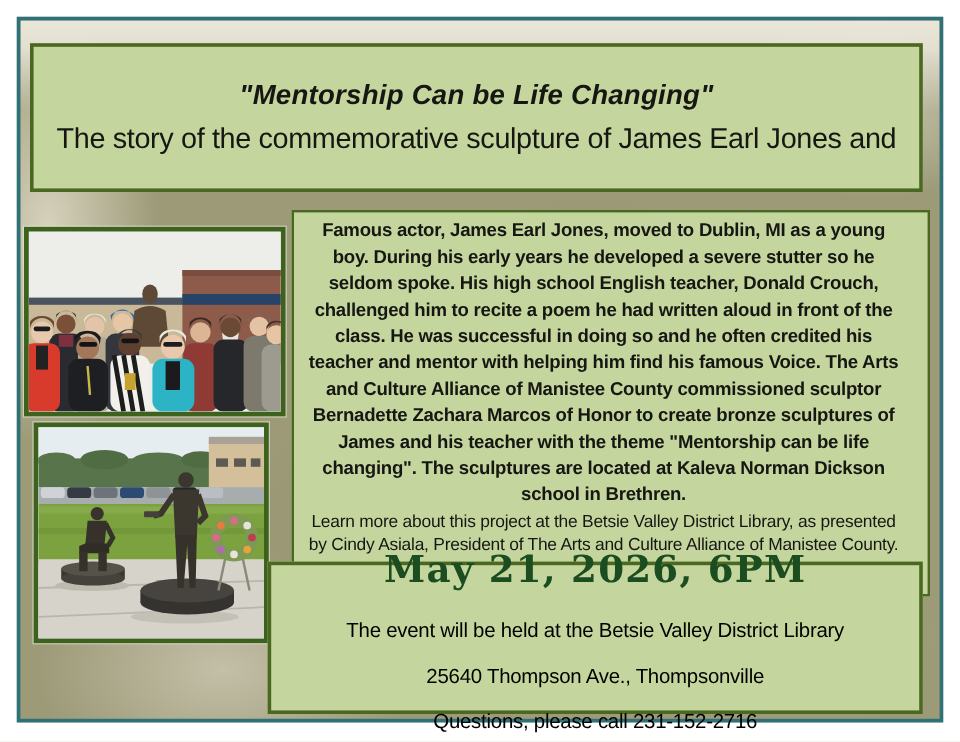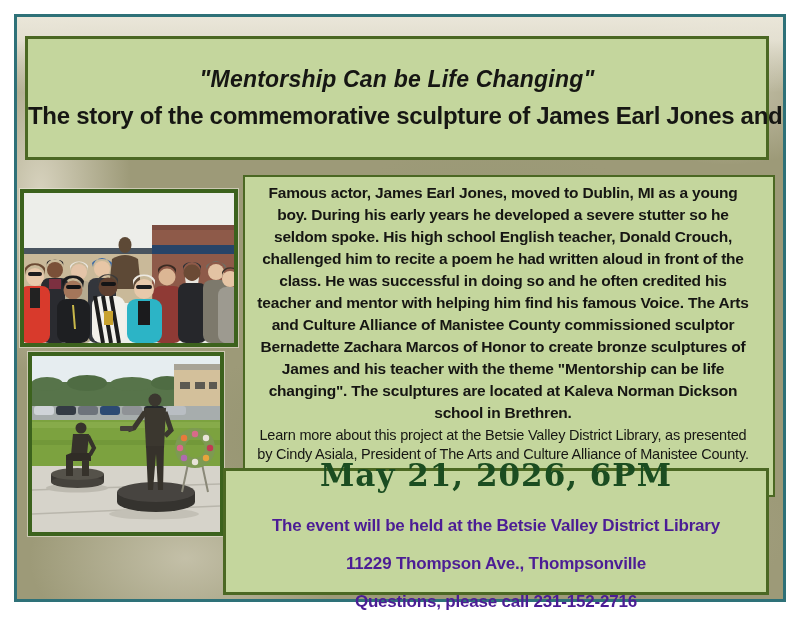--- a/index.html
+++ b/index.html
@@ -28,42 +28,42 @@
     background:#c4d69d;
     border:3px solid #4b6823;
     text-align:center;
     color:#161613;
   }
 
   
   .title-box { left:8px; top:19px; width:744px; height:124px;
                display:flex; flex-direction:column; justify-content:center; gap:9px; }
   .title-line1 { font-size:23px; font-weight:bold; font-style:italic; letter-spacing:0.2px; }
-  .title-line2, .title-line3 { font-size:24px; font-weight:700; white-space:nowrap; letter-spacing:-0.3px; }
+  .title-line2, .title-line3 { font-size:24px; font-weight:400; white-space:nowrap; letter-spacing:-0.3px; }
 
   
   .photo { position:absolute; border:4px solid #3c621d; box-shadow:0 0 0 1px rgba(235,232,218,0.6); background:#eceeea; }
   .photo svg { display:block; width:100%; height:100%; }
   .photo-group     { left:3px;  top:172px; width:218px; height:158px; }
   .photo-sculpture { left:11px; top:335px; width:196px; height:184px; }
 
   
   .story-box { left:226px; top:158px; width:532px; height:322px;
                padding:5px 22px 4px 10px; border-width:2px;
                display:flex; flex-direction:column; justify-content:flex-start; }
   .story-main { font-size:15.5px; font-weight:bold; line-height:1.42; letter-spacing:-0.2px; }
   .story-note { font-size:14.5px; font-weight:400; line-height:1.32; letter-spacing:-0.2px; margin-top:2px; }
 
   
   .event-box { left:206px; top:451px; width:546px; height:127px;
                padding-top:6px;
                display:flex; flex-direction:column; justify-content:center; gap:18px; }
   .event-date { font-family:"DejaVu Serif", serif; font-weight:bold; font-size:31px;
                 color:#1b4d21; letter-spacing:1px; margin-bottom:5px; }
-  .event-line { font-size:17px; font-weight:bold; color:#4c1d95; letter-spacing:-0.2px; white-space:nowrap; }
+  .event-line { font-size:17px; font-weight:normal; color:#000000; letter-spacing:-0.2px; white-space:nowrap; }
 </style>
 </head>
 <body>
 
 <div class="page">
   <div class="flyer">
 
     <div class="box title-box">
       <div class="title-line1">"Mentorship Can be Life Changing"</div>
       <div class="title-line2">The story of the commemorative sculpture of James Earl Jones and</div>
@@ -212,18 +212,18 @@
     </div>
 
     <div class="box story-box">
       <p class="story-main">Famous actor, James Earl Jones, moved to Dublin, MI as a young boy. During his early years he developed a severe stutter so he seldom spoke. His high school English teacher, Donald Crouch, challenged him to recite a poem he had written aloud in front of the class. He was successful in doing so and he often credited his teacher and mentor with helping him find his famous Voice. The Arts and Culture Alliance of Manistee County commissioned sculptor Bernadette Zachara Marcos of Honor to create bronze sculptures of James and his teacher with the theme "Mentorship can be life changing". The sculptures are located at Kaleva Norman Dickson school in Brethren.</p>
       <p class="story-note">Learn more about this project at the Betsie Valley District Library, as presented by Cindy Asiala, President of The Arts and Culture Alliance of Manistee County.</p>
     </div>
 
     <div class="box event-box">
       <div class="event-date">May 21, 2026, 6PM</div>
       <div class="event-line">The event will be held at the Betsie Valley District Library</div>
-      <div class="event-line">11229 Thompson Ave., Thompsonville</div>
+      <div class="event-line">25640 Thompson Ave., Thompsonville</div>
       <div class="event-line">Questions, please call 231-152-2716</div>
     </div>
 
   </div>
 </div>
 
 </body></html>

